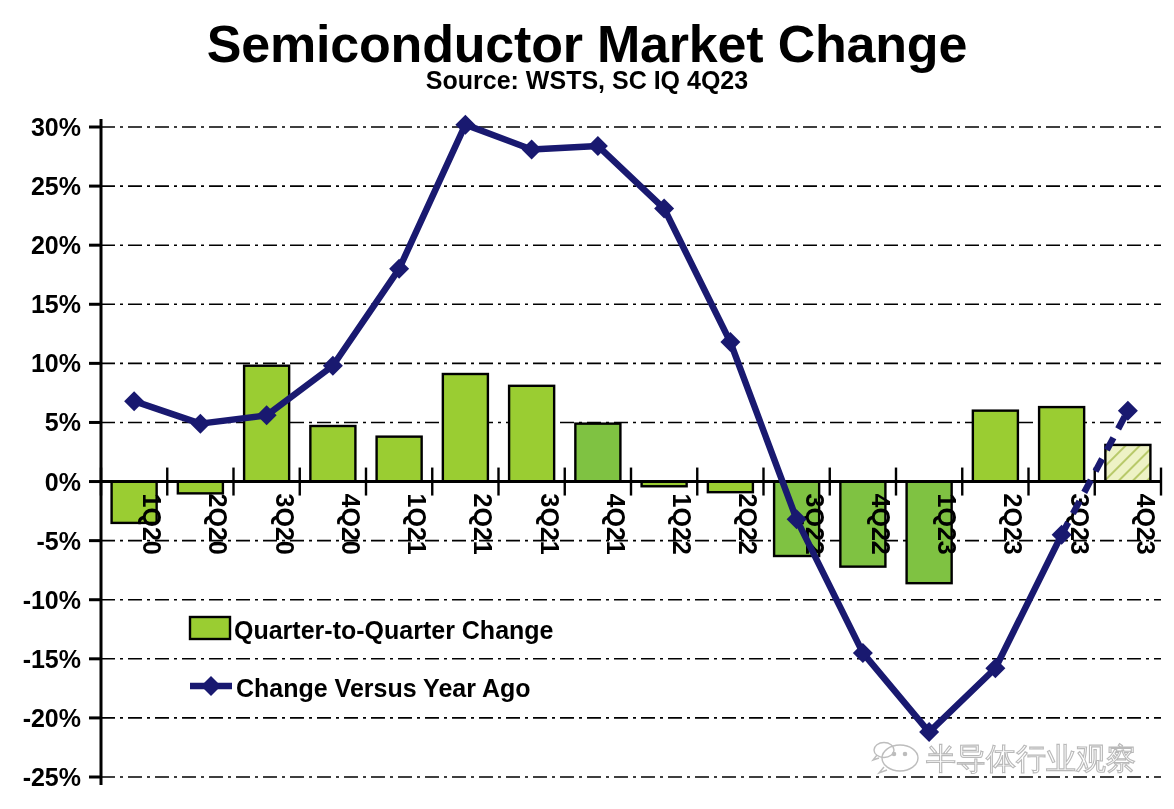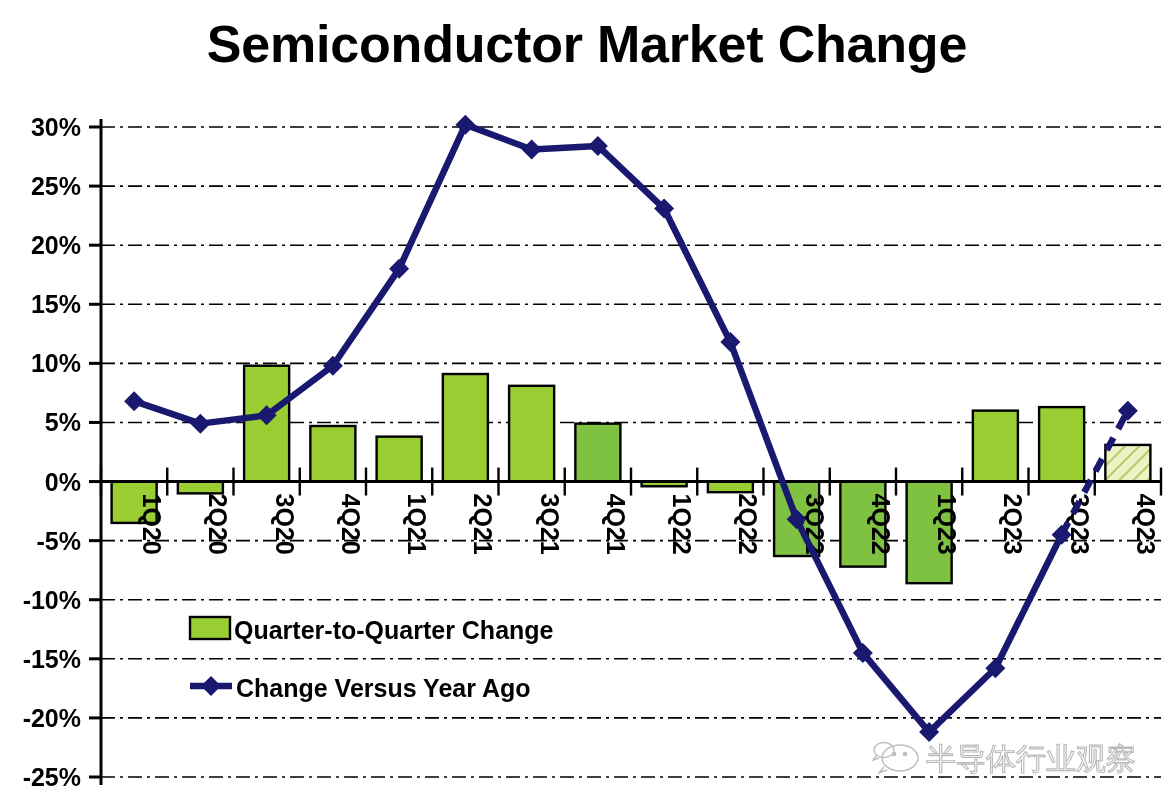--- a/index.html
+++ b/index.html
@@ -73,20 +73,21 @@
     stroke: #b9b9b9;
     stroke-width: 1.1px;
   }
 </style>
 </head>
 <body>
 
 <div id="chart-root">
 
   <div class="title">Semiconductor Market Change</div>
+  <div class="subtitle">Source: WSTS, SC IQ 4Q23</div>
 
   <svg class="plot" width="1174" height="809">
     <defs>
       <pattern id="hatch" width="10" height="10" patternTransform="rotate(45)" patternUnits="userSpaceOnUse">
         <rect width="10" height="10" fill="#EDF2C5"></rect>
         <line x1="0" y1="0" x2="0" y2="10" stroke="#B8C96A" stroke-width="4"></line>
       </pattern>
     </defs>
 
     <g id="gridlines">

